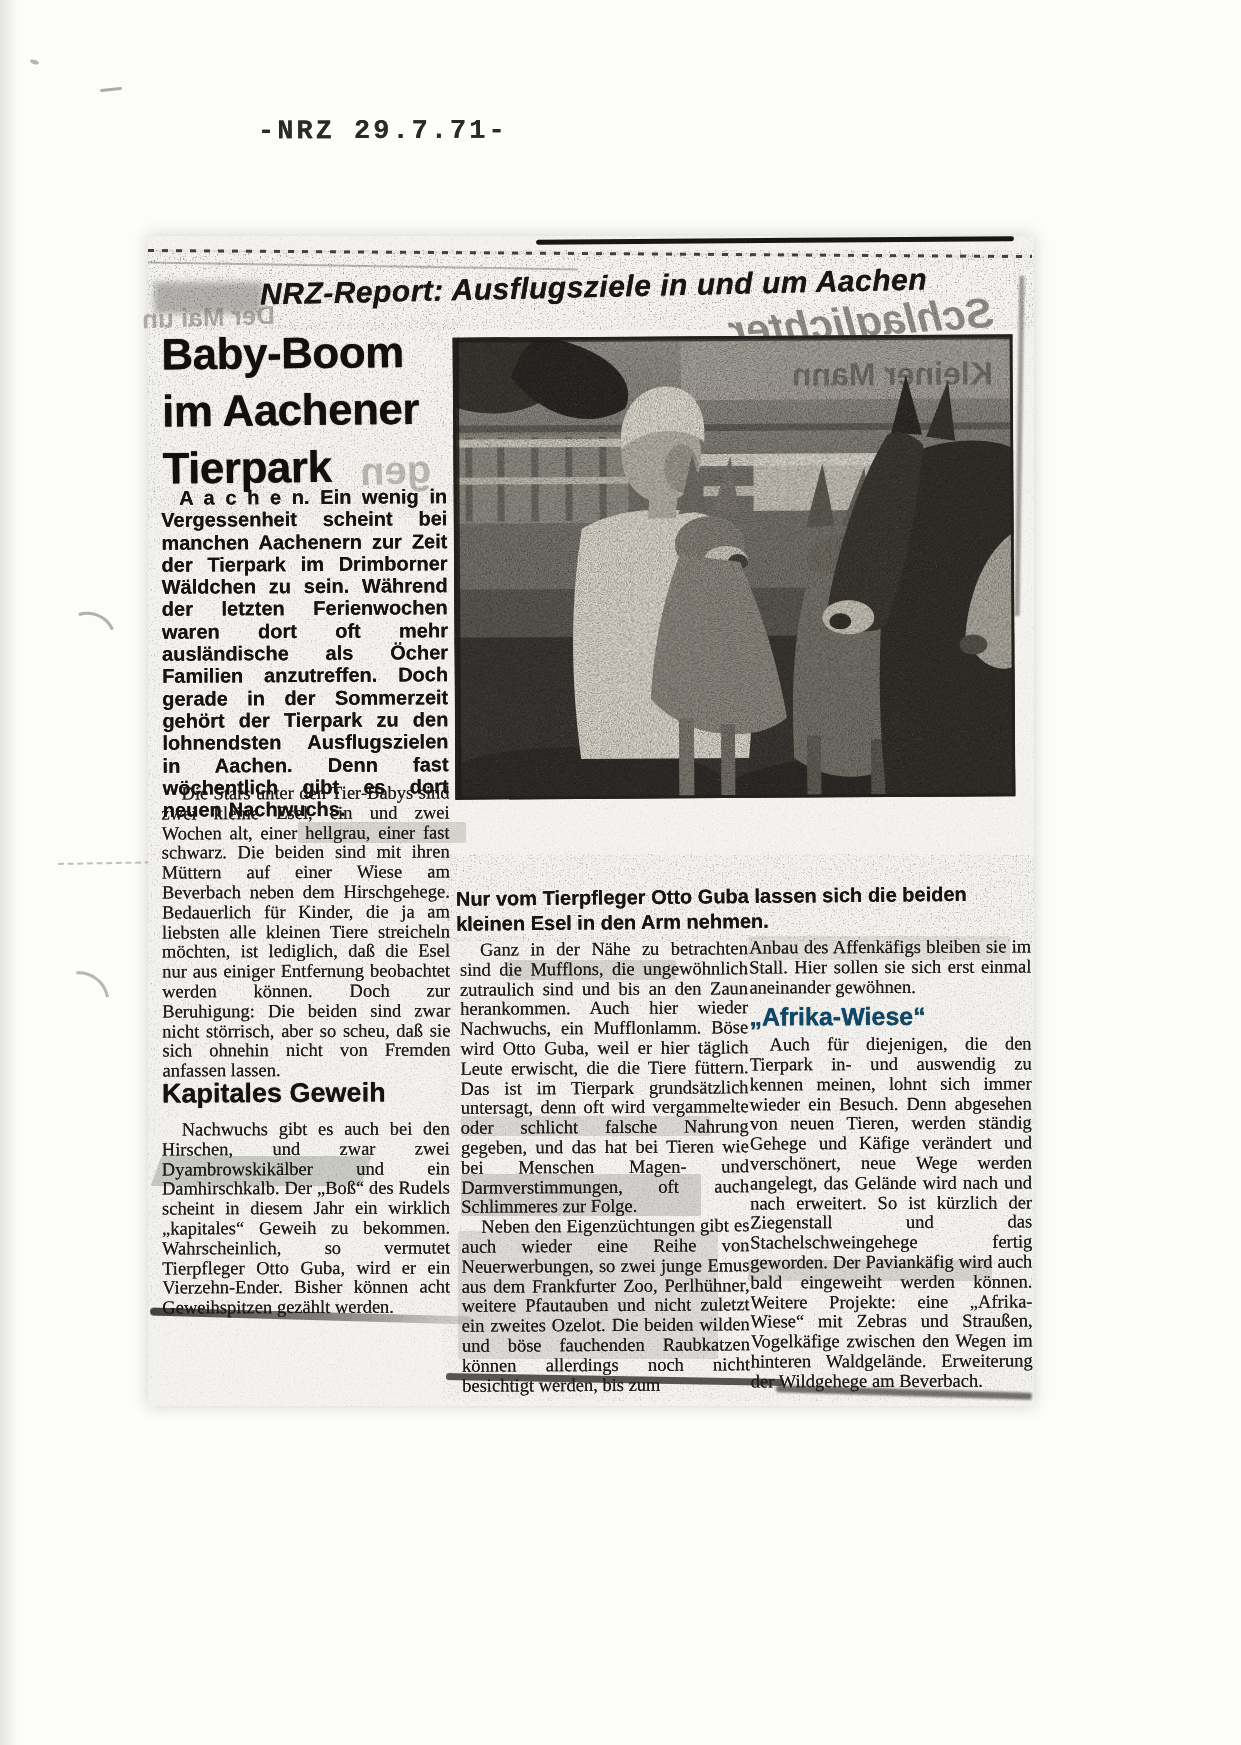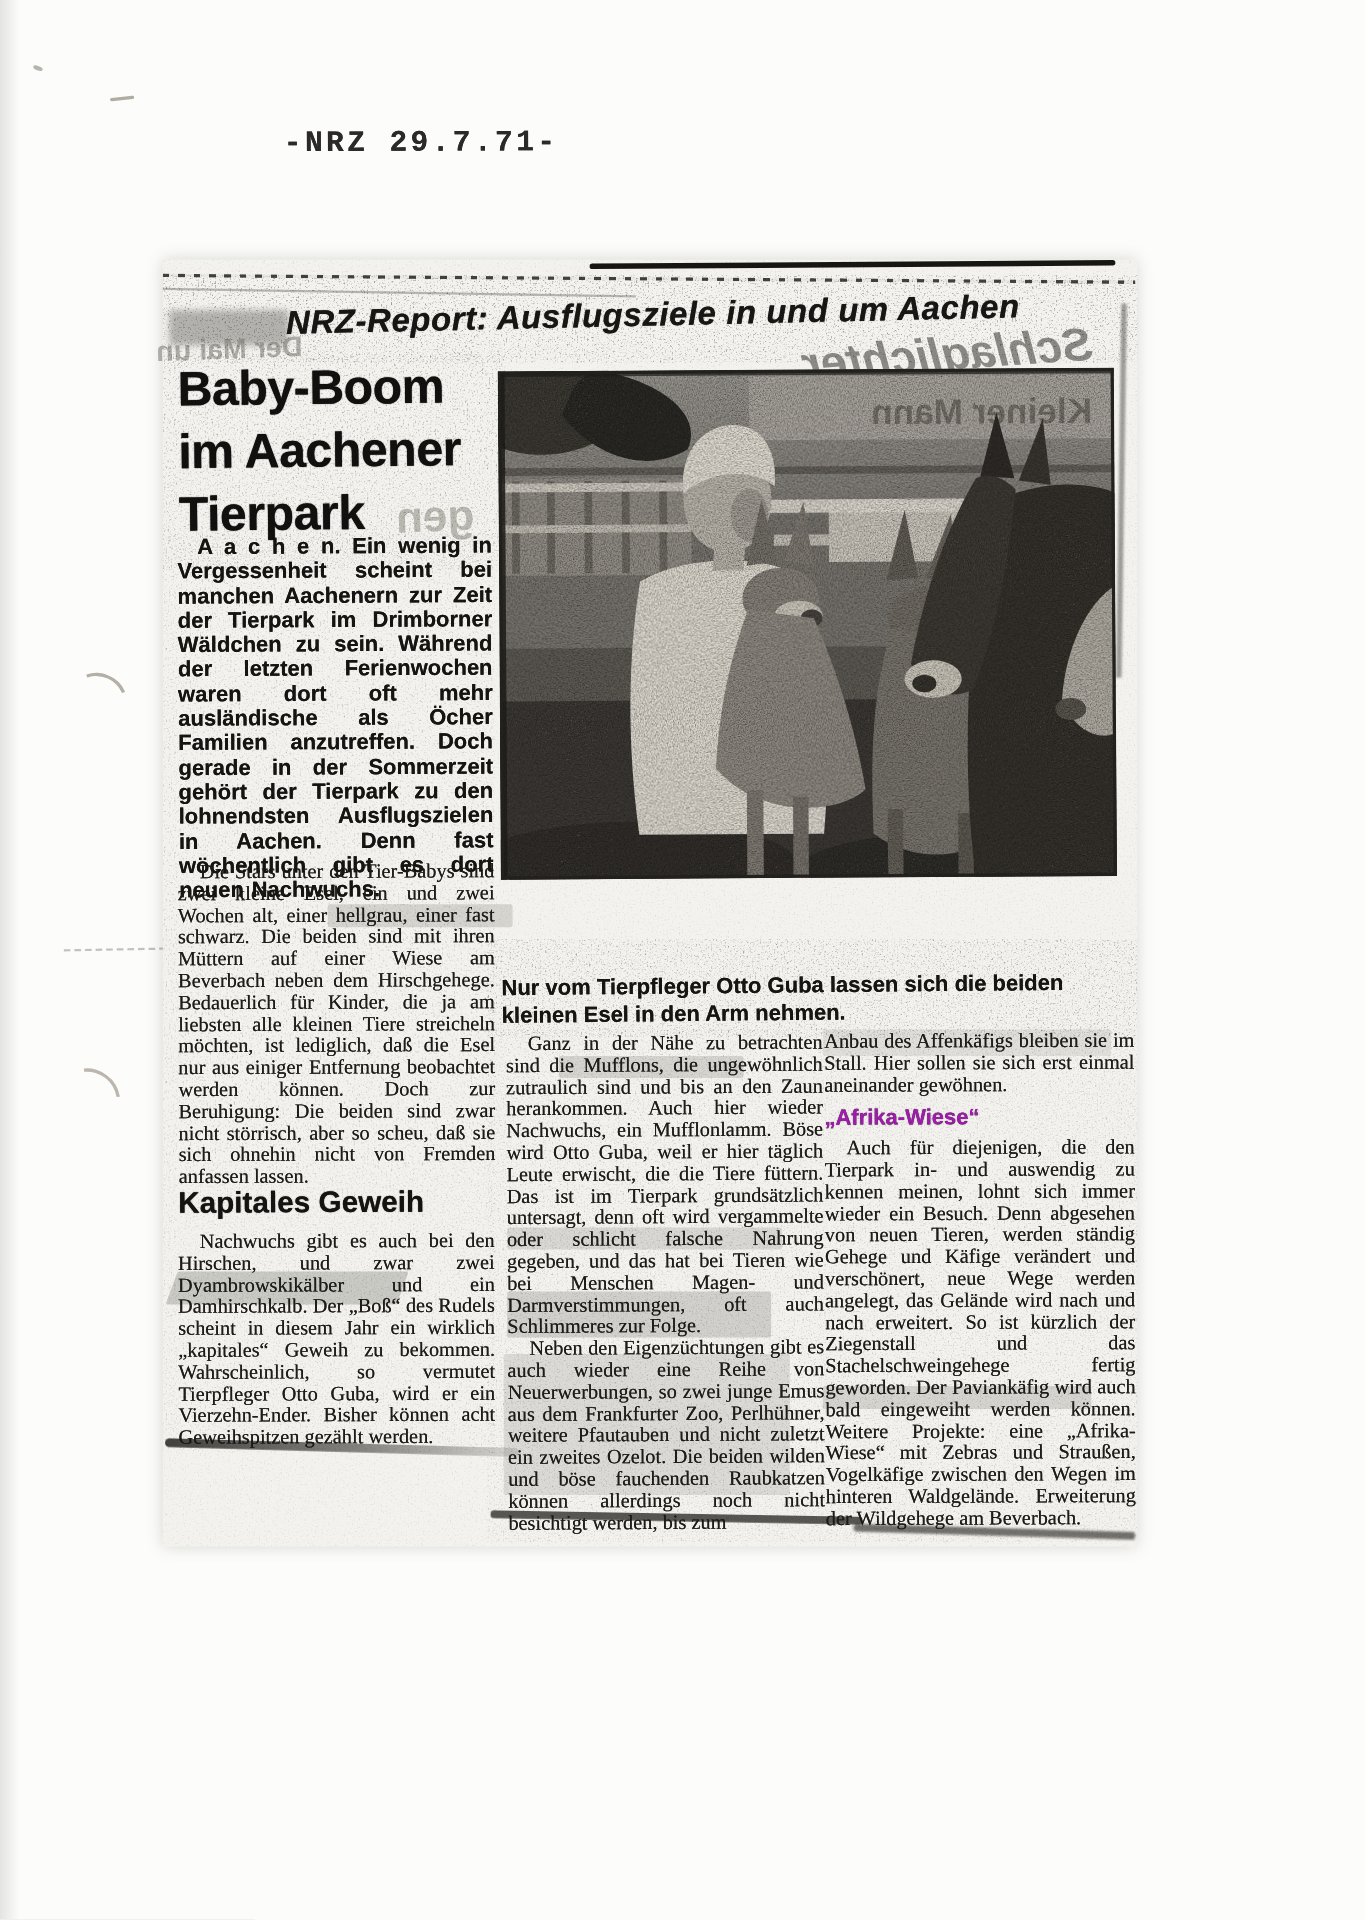--- a/index.html
+++ b/index.html
@@ -96,21 +96,21 @@
     font-size:20px;line-height:25px;font-weight:bold;color:#171613;
     transform:rotate(-.55deg);text-shadow:0 0 .6px rgba(0,0,0,.85);
   }
 
   
   .col2{position:absolute;left:313px;top:704px;width:288px;z-index:2;transform:rotate(-.3deg);}
   .col2 p + p{margin-top:0;}
   .col3{position:absolute;left:602px;top:702px;width:282px;z-index:2;transform:rotate(-.2deg);}
   .subhead2{
     margin:10px 0 8px 0;font-family:"Liberation Sans",sans-serif;
-    font-size:20px;font-weight:bold;color:#a21caf;text-indent:0;
+    font-size:25px;font-weight:bold;color:#0c4a6e;text-indent:0;
     text-shadow:0 0 .8px rgba(0,0,0,.9);
   }
 
   
   .hl{position:absolute;background:rgba(60,58,52,.16);z-index:1;border-radius:2px;}
   .hl-esel{left:150px;top:586px;width:168px;height:21px;}
   .hl-dyam{left:8px;top:920px;width:210px;height:30px;transform:skewX(-20deg);background:rgba(60,58,52,.22);}
   .hl-muff{left:360px;top:724px;width:168px;height:20px;}
   .hl-verg{left:313px;top:880px;width:250px;height:20px;background:rgba(60,58,52,.14);}
   .hl-darm{left:313px;top:938px;width:240px;height:42px;background:rgba(60,58,52,.18);}

